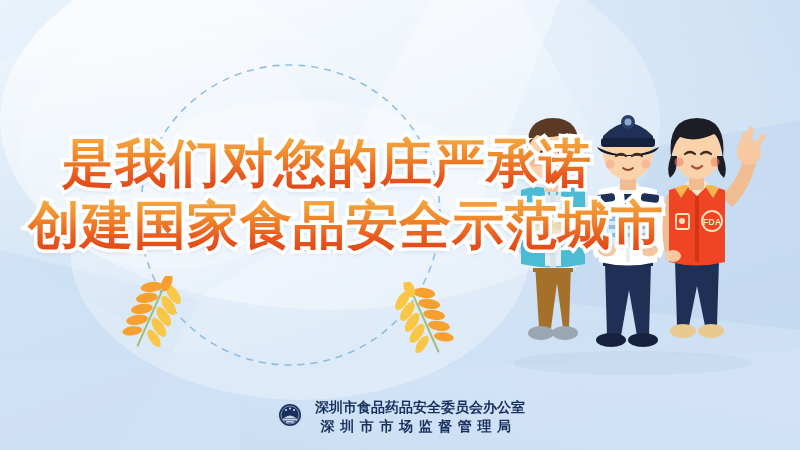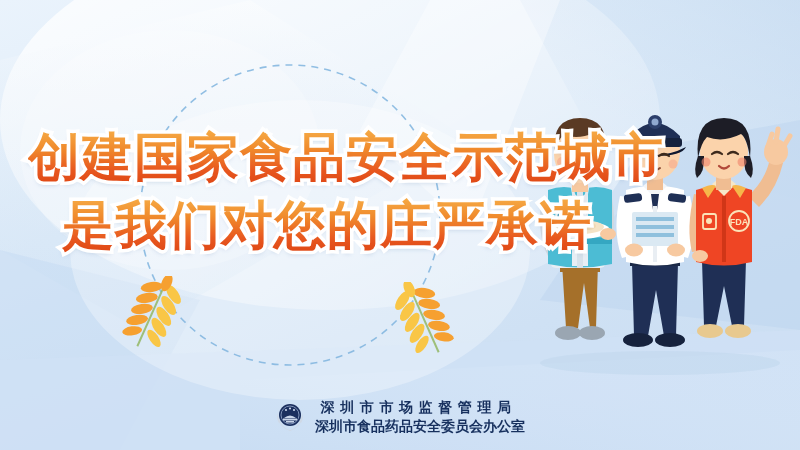--- a/index.html
+++ b/index.html
@@ -46,21 +46,21 @@
   }
   .hl-1 .hl-stroke{padding-left:28px;}
   .hl-2 .hl-stroke{padding-left:62px;}
 
   
   .wheat{position:absolute;}
   .wheat-left{left:118px;top:276px;}
   .wheat-right{left:388px;top:282px;}
 
   
-  .people{position:absolute;left:520px;top:78px;width:280px;height:300px;}
+  .people{position:absolute;left:493px;top:78px;width:280px;height:300px;}
 
   
   .footer{
     position:absolute;left:0;right:0;top:398px;
     display:flex;align-items:center;justify-content:center;gap:10px;
   }
   .emblem{width:30px;height:32px;flex:0 0 auto;}
   .org{line-height:19px;}
   .org-line{
     font-size:14px;font-weight:bold;color:#17305e;white-space:nowrap;
@@ -108,27 +108,27 @@
 
       <ellipse cx="300" cy="250" rx="230" ry="150" fill="#ffffff" opacity=".30"></ellipse>
       <ellipse cx="170" cy="150" rx="150" ry="120" fill="#ffffff" opacity=".22"></ellipse>
 
       <circle cx="290" cy="215" r="150" fill="none" stroke="#7fb4de" stroke-width="1.6" stroke-dasharray="7 6" opacity=".85"></circle>
     </svg>
   </div>
 
 
   <div class="headline">
+    <div class="hl-line hl-2">
+      <span class="hl-stroke">是我们对您的庄严承诺</span>
+      <span class="hl-fill">是我们对您的庄严承诺</span>
+    </div>
     <div class="hl-line hl-1">
       <span class="hl-stroke">创建国家食品安全示范城市</span>
       <span class="hl-fill">创建国家食品安全示范城市</span>
-    </div>
-    <div class="hl-line hl-2">
-      <span class="hl-stroke">是我们对您的庄严承诺</span>
-      <span class="hl-fill">是我们对您的庄严承诺</span>
     </div>
   </div>
 
   <div class="wheat wheat-left">
     <svg width="70" height="80" viewBox="0 0 70 80" xmlns="http://www.w3.org/2000/svg">
       <g transform="rotate(24 35 40)">
         <path d="M33,6 L33,74" stroke="#8fb45a" stroke-width="2" fill="none" opacity=".8"></path>
         <g fill="#f6a030">
           <ellipse cx="22" cy="14" rx="11" ry="5" transform="rotate(-32 22 14)"></ellipse>
           <ellipse cx="22" cy="26" rx="11" ry="5" transform="rotate(-32 22 26)"></ellipse>
@@ -330,18 +330,18 @@
         <circle cx="15" cy="14" r="9" fill="none" stroke="#7f93b8" stroke-width="1"></circle>
         <circle cx="11" cy="9" r="1.1" fill="#c8d4e8"></circle>
         <circle cx="15" cy="7.5" r="1.1" fill="#c8d4e8"></circle>
         <circle cx="19" cy="9" r="1.1" fill="#c8d4e8"></circle>
         <path d="M9,17 q6,-5 12,0 Z" fill="#c8d4e8"></path>
         <rect x="8" y="17.5" width="14" height="2" fill="#c8d4e8"></rect>
         <rect x="11" y="20" width="8" height="1.6" fill="#c8d4e8"></rect>
       </svg>
     </div>
     <div class="org">
+      <div class="org-line">深圳市食品药品安全委员会办公室</div>
       <div class="org-line org-line2">深圳市市场监督管理局</div>
-      <div class="org-line">深圳市食品药品安全委员会办公室</div>
     </div>
   </div>
 
 </div>
 
 </body></html>

